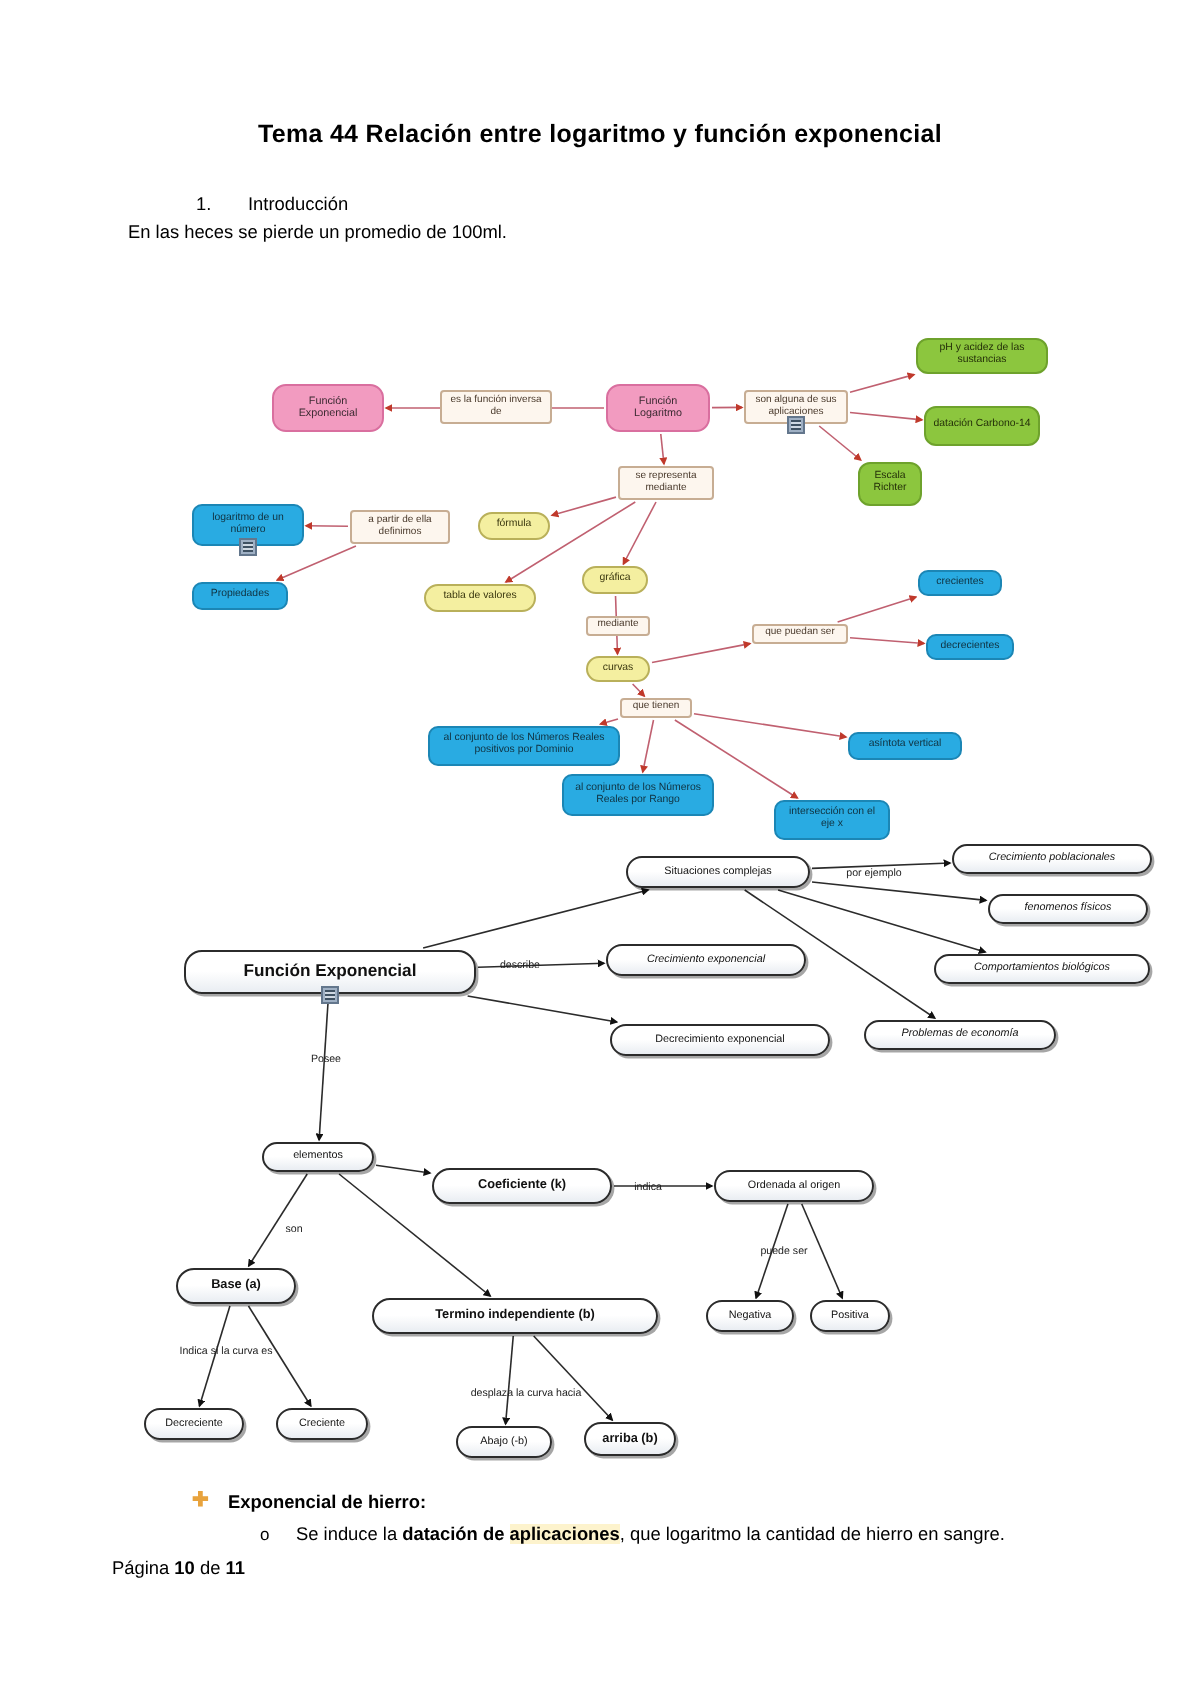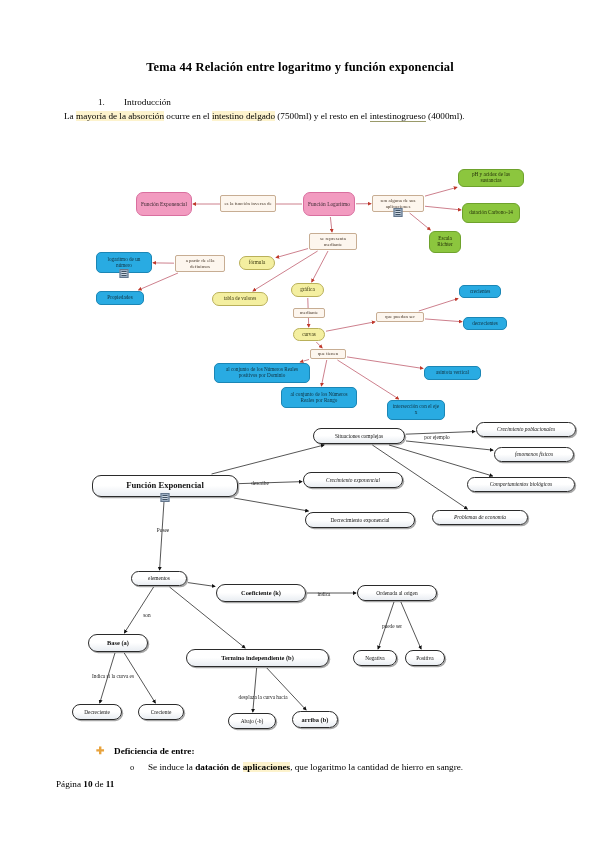--- a/index.html
+++ b/index.html
@@ -10,21 +10,20 @@
   body {
     font-family: "Liberation Sans", sans-serif;
     color: #000000;
   }
   #page {
     position: relative;
     width: 600px;
     height: 848px;
     background: #ffffff;
     overflow: hidden;
-    font-family: Liberation Serif, serif;
   }
 
   
   .doc-title {
     position: absolute;
     left: 0; top: 60px;
     width: 600px;
     text-align: center;
     font-size: 12.5px;
     font-weight: bold;
@@ -122,23 +121,21 @@
 <body>
 
 <div id="page">
 
   <div class="doc-title">Tema 44 Relación entre logaritmo y función exponencial</div>
 
   <div class="intro-wrap">
     <div class="num-item">
       <span class="num">1.</span><span>Introducción</span>
     </div>
-    <div>
-      <span>La </span><span class="hl">mayoría de la absorción</span><span> ocurre en el </span><span class="hl">intestino delgado</span><span> (7500ml) y el resto en el </span><span class="u">intestinogrueso</span><span> (4000ml).</span>
-    </div>
+    <div>En las heces se pierde un promedio de 100ml.</div>
   </div>
 
   <div id="map">
     <svg class="edges" viewBox="0 0 600 580">
       <defs>
         <marker id="ah-p" markerWidth="5" markerHeight="5" refX="4" refY="2.5" orient="auto">
           <path d="M0,0 L5,2.5 L0,5 z" fill="#c0392b"></path>
         </marker>
         <marker id="ah-k" markerWidth="5" markerHeight="5" refX="4" refY="2.5" orient="auto">
           <path d="M0,0 L5,2.5 L0,5 z" fill="#111111"></path>
@@ -345,21 +342,21 @@
         </div>
         <div class="node n-ins mid" style="left: 292px; top: 551px; width: 46px; height: 17px;">
           <span>arriba (b)</span>
         </div>
       </div>
   </div>
 
   <div class="bottom-wrap">
     <div class="bullet-row">
       <span class="bullet-mark">✚</span>
-      <span>Deficiencia de entre:</span>
+      <span>Exponencial de hierro:</span>
     </div>
     <div class="sub-row">
       <span class="sub-mark">o</span>
       <span>Se induce la </span><b>datación de </b><b class="hl">aplicaciones</b><span>, que logaritmo la cantidad de hierro en sangre.</span>
     </div>
     <div class="pg">
       <span>Página </span><b>10</b><span> de </span><b>11</b>
     </div>
   </div>
 

